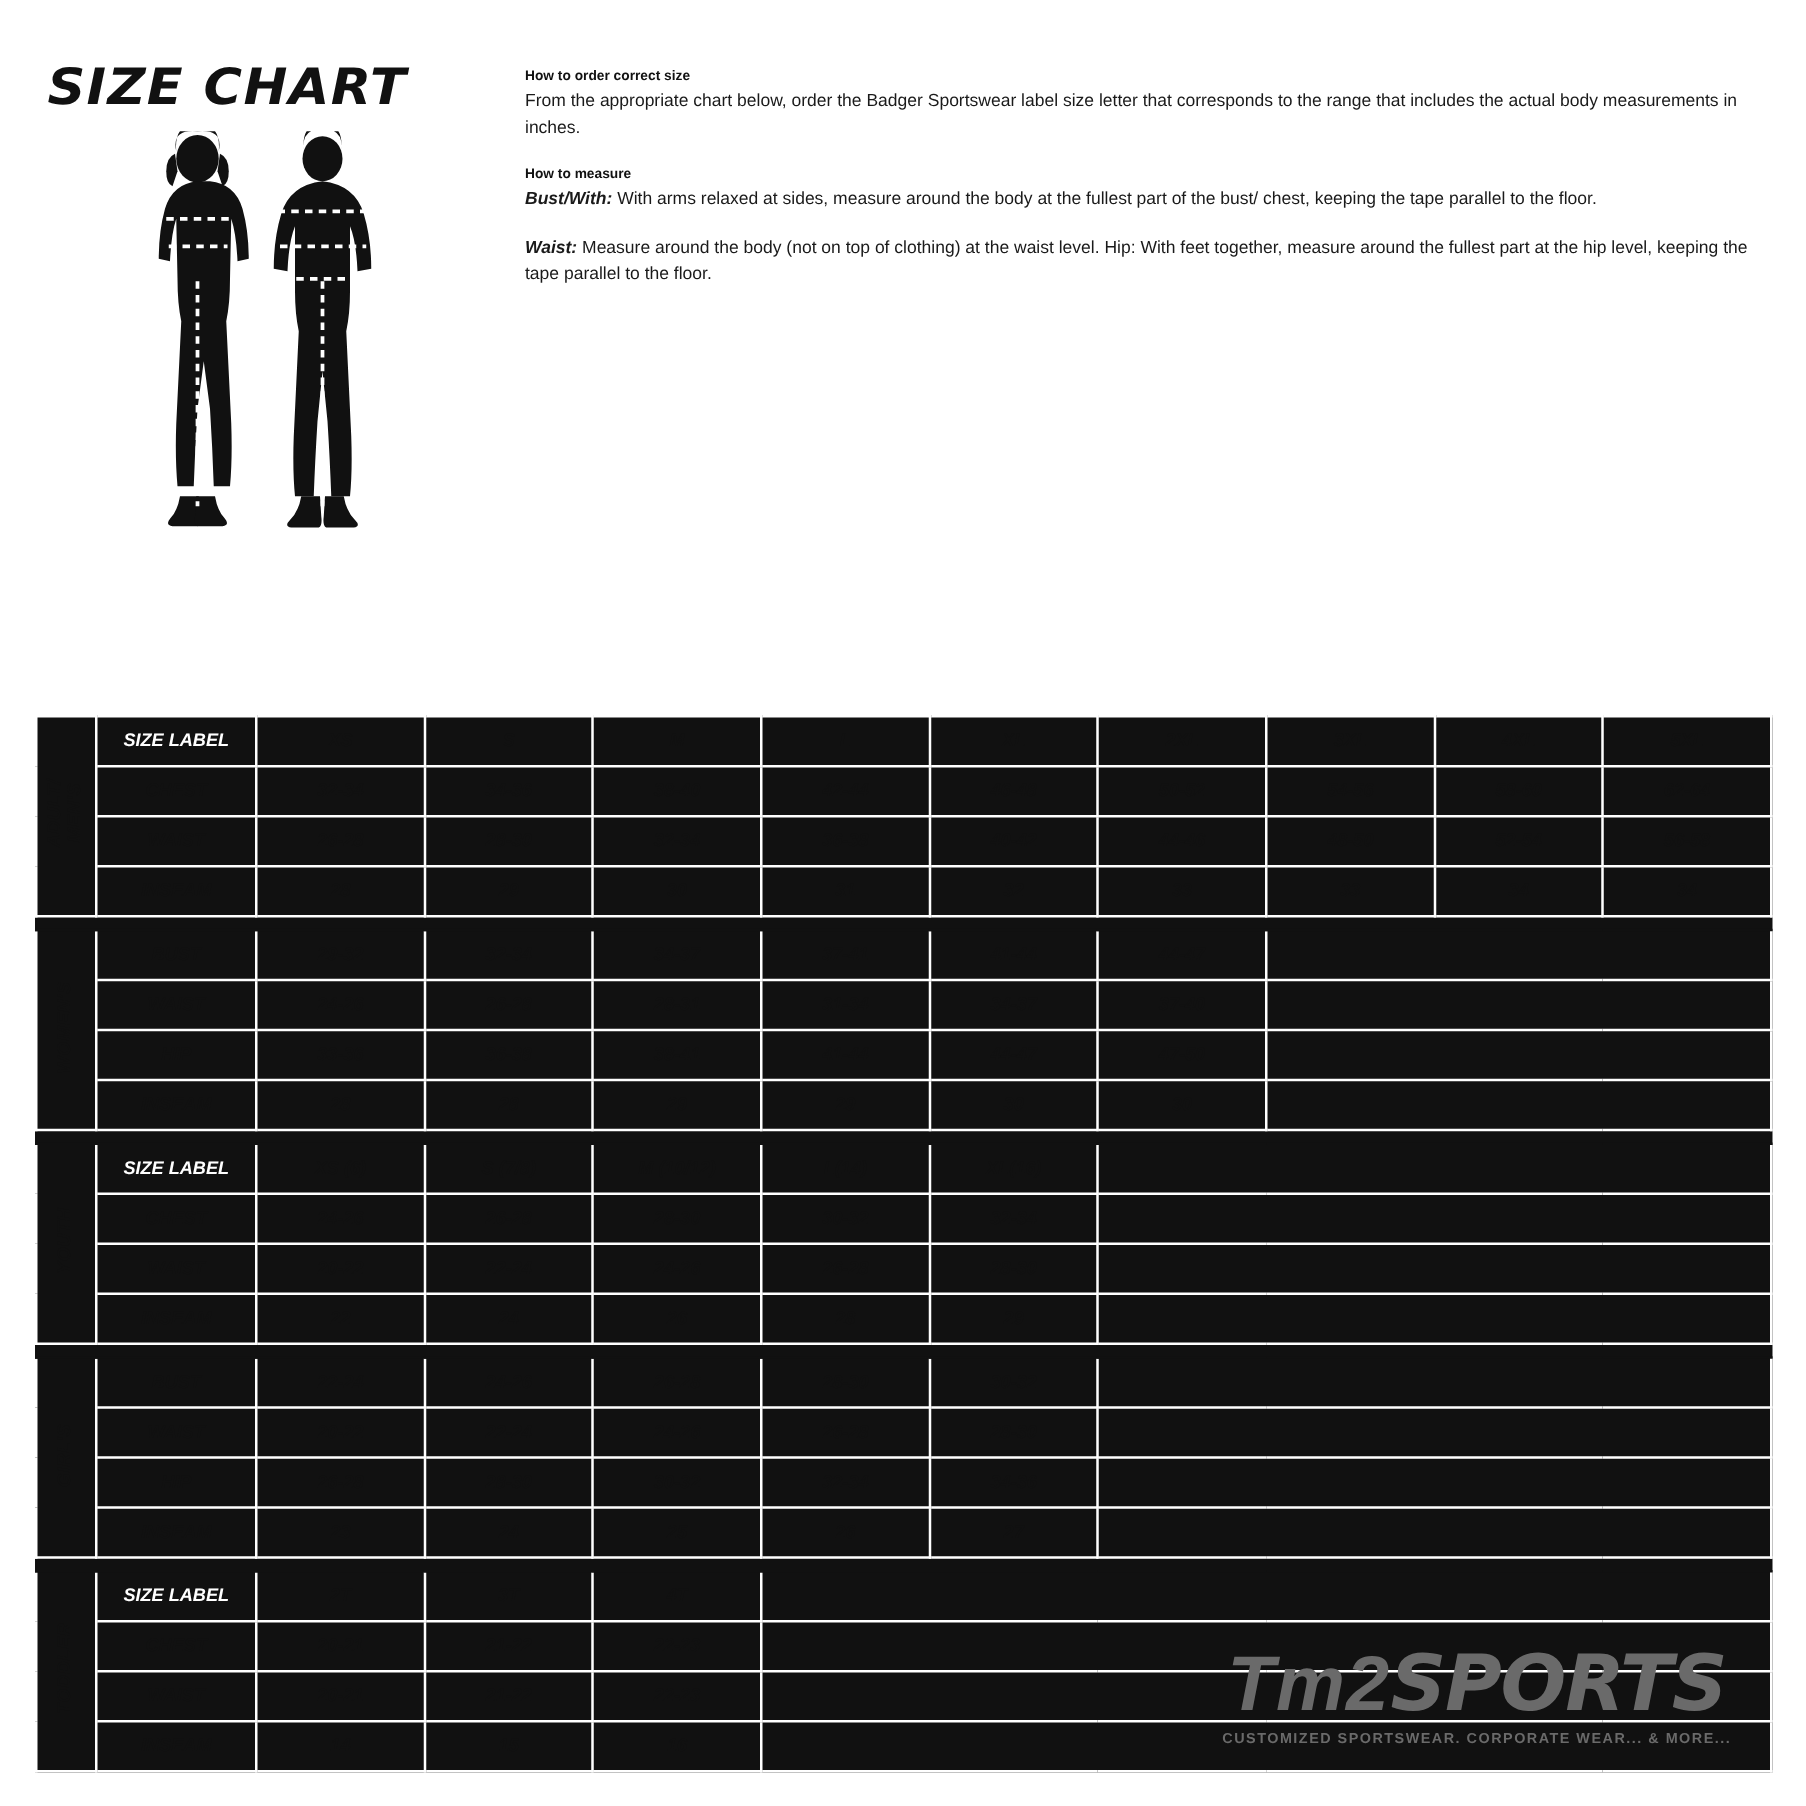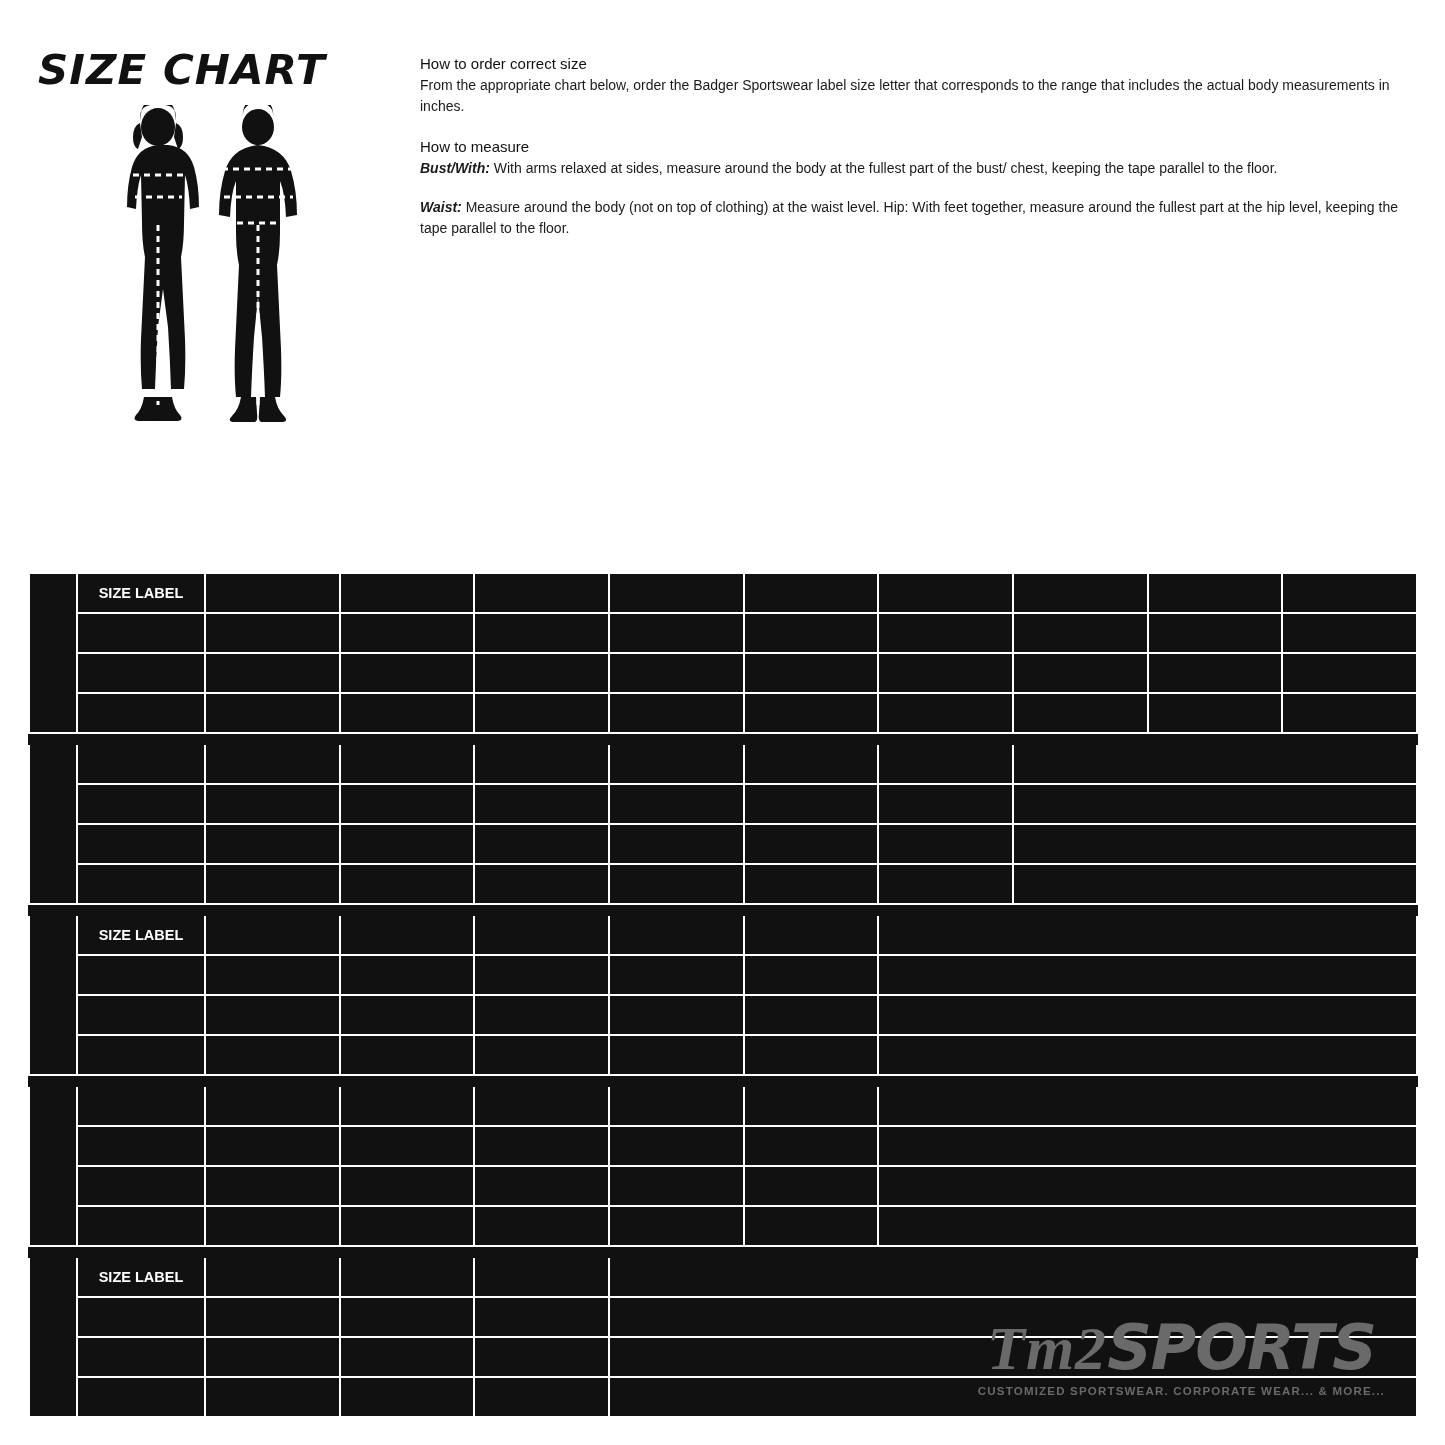--- a/index.html
+++ b/index.html
@@ -40,22 +40,22 @@
   .figures {
     margin-left: 70px;
     margin-top: 12px;
   }
   .right-col {
     flex: 1;
     padding-left: 30px;
     padding-top: 8px;
   }
   .h-strong {
-    font-weight: normal;
-    font-size: 15px;
+    font-weight: bold;
+    font-size: 11px;
     margin: 0 0 3px 0;
     color: #111;
   }
   .para {
     font-size: 14px;
     line-height: 1.48;
     margin: 0 0 18px 0;
     color: #1a1a1a;
     max-width: 1030px;
   }
@@ -70,20 +70,21 @@
     position: absolute;
     left: 28px;
     top: 572px;
     width: 1390px;
   }
   table.size-table {
     border-collapse: collapse;
     width: 1390px;
     table-layout: fixed;
     background: #111111;
+    font-style: italic;
   }
   table.size-table td, table.size-table th {
     border: 2px solid #ffffff;
     font-size: 14.5px;
     font-weight: bold;
     text-align: center;
     height: 38px;
     padding: 0;
     color: #111;
     background: #111111;
@@ -149,21 +150,21 @@
   .logo-main {
     font-family: "DejaVu Sans", sans-serif;
     font-size: 62px;
     font-weight: bold;
     font-style: italic;
     letter-spacing: -1px;
     line-height: 1;
     color: #6a6a6a;
   }
   .logo-main .tm {
-    font-family: Liberation Serif, serif;
+    font-family: Liberation Sans, sans-serif;
     font-style: italic;
     font-weight: bold;
     letter-spacing: 1px;
   }
   .logo-sub {
     font-size: 11.5px;
     letter-spacing: 1.2px;
     color: #6a6a6a;
     margin-top: 6px;
     font-weight: bold;

